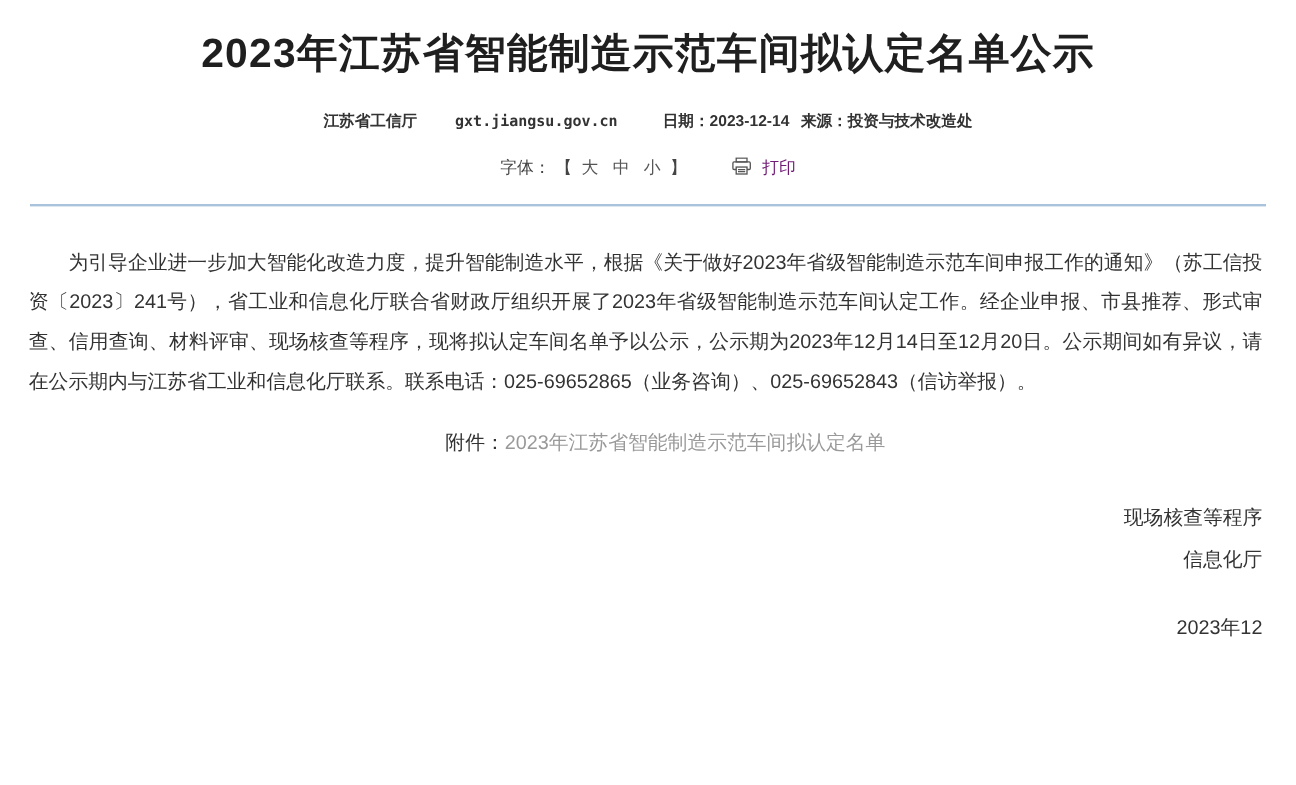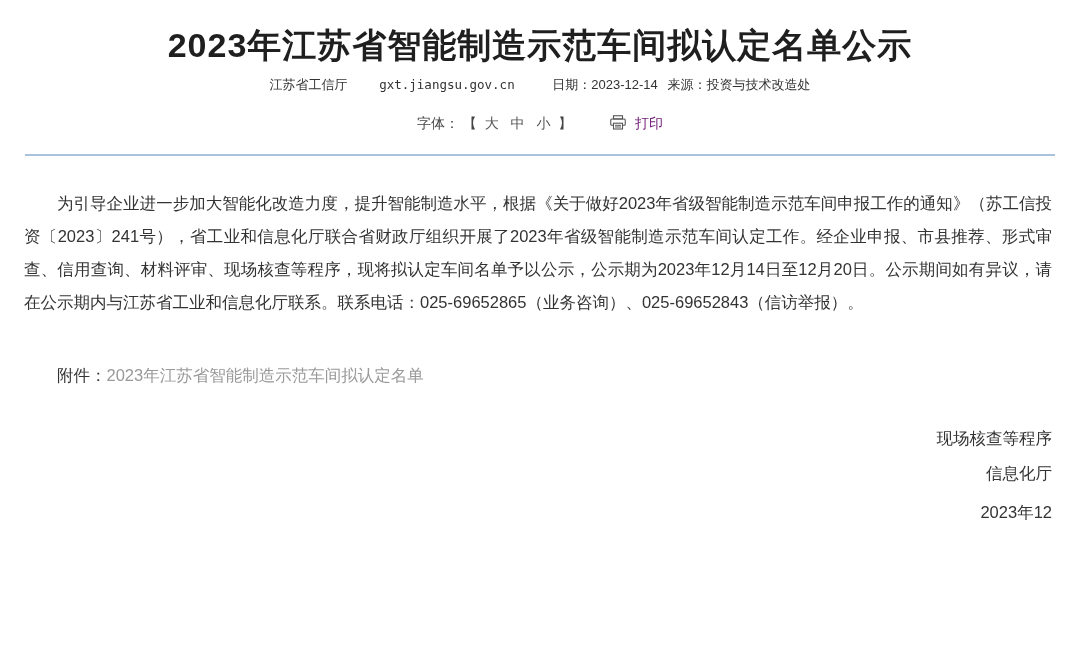--- a/index.html
+++ b/index.html
@@ -16,24 +16,25 @@
   .doc-title {
     font-size: 34px;
     font-weight: bold;
     color: #1f1f1f;
     letter-spacing: 1px;
     line-height: 46px;
     margin: 0;
     text-align: center;
   }
   .meta-line {
-    margin-top: 8px;
+    margin-top: 24px;
     font-size: 13px;
     color: #333;
     line-height: 18px;
+    font-weight: bold;
   }
   .meta-line .org { margin-right: 28px; }
   .meta-line .url {
     font-family: "DejaVu Sans Mono", monospace;
     margin-right: 34px;
     font-size: 12.5px;
   }
   .meta-line .date { margin-right: 6px; }
   .toolbar-line {
     margin-top: 19px;
@@ -60,29 +61,30 @@
     font-size: 16.5px;
     line-height: 33px;
     color: #333;
   }
   .para {
     margin: 31px 0 16px 0;
     text-indent: 2em;
     text-align: justify;
   }
   .attachment {
-    margin-top: 40px;
+    margin-top: 18px;
     padding-left: 2em;
+    text-align: center;
   }
   .attachment-link { color: #999999; text-decoration: none; cursor: pointer; }
   .sig-line { line-height: 35px; }
   .align-right { text-align: right; }
   .align-left { text-align: right; }
   .sig-block { margin-top: 29px; }
-  .date-block { margin-top: 4px; }
+  .date-block { margin-top: 21px; }
 </style>
 </head>
 <body>
 
 <div class="doc-header">
   <h1 class="doc-title">2023年江苏省智能制造示范车间拟认定名单公示</h1>
 
   <div class="meta-line">
     <span class="org">江苏省工信厅</span>
     <span class="url">gxt.jiangsu.gov.cn</span>

